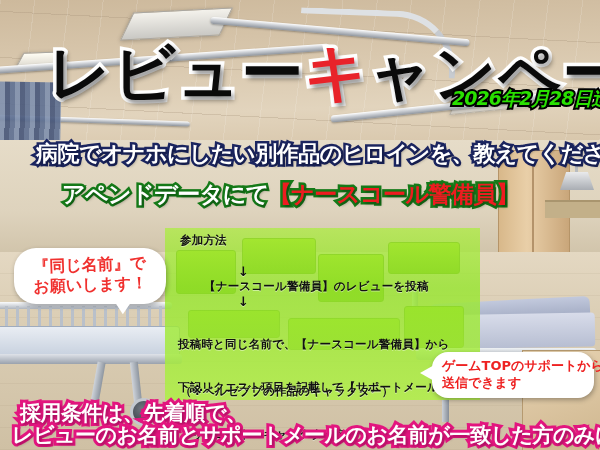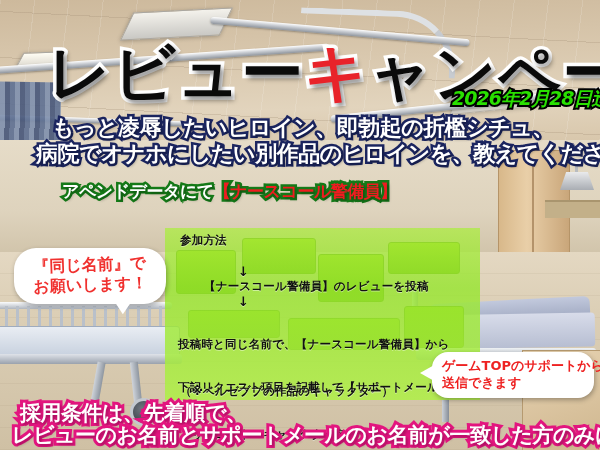--- a/index.html
+++ b/index.html
@@ -228,21 +228,21 @@
     -webkit-text-stroke: 5px #1b2560;
     paint-order: stroke fill;
     text-shadow: 2px 2px 3px rgba(0,0,0,0.35);
     letter-spacing:-0.5px;
   }
   #bl1 { left:52px; top:116px; }
   #bl2 { left:36px; top:142px; }
 
   
   .greenline {
-    font-size:17px; font-weight:bold; color:#ffffff;
+    font-size:23px; font-weight:bold; color:#ffffff;
     -webkit-text-stroke: 5px #157a18;
     paint-order: stroke fill;
     text-shadow: 2px 2px 3px rgba(0,0,0,0.35);
     letter-spacing:-0.5px;
   }
   #gl1 { left:62px; top:182px; }
   #gl2 { left:54px; top:208px; }
   #gl1 .red2 { color:#ee1c20; }
 
   
@@ -361,21 +361,20 @@
       <div class="eq" style="left:236px;top:74px;  width:58px; height:40px;"></div>
     </div>
   </div>
 
   <div class="panel"></div>
 
   <div class="tx" id="title"><span>レビュー</span><span class="red">キ</span><span>ャンペーン</span></div>
 
   <div class="tx" id="date">2026年2月28日迄</div>
 
-  <div class="tx blueline" id="bl1">もっと凌辱したいヒロイン、即勃起の折檻シチュ、</div>
   <div class="tx blueline" id="bl2">病院でオナホにしたい別作品のヒロインを、教えてください！！</div>
 
   <div class="tx greenline" id="gl1"><span>アペンドデータにて</span><span class="red2">【ナースコール警備員】</span></div>
 
   <div class="body-tx" id="p-how">参加方法</div>
   <div class="body-tx" id="p-arr1">↓</div>
   <div class="body-tx" id="p-step2">【ナースコール警備員】のレビューを投稿</div>
   <div class="body-tx" id="p-arr2">↓</div>
 
   <div class="body-tx" id="p-send">

